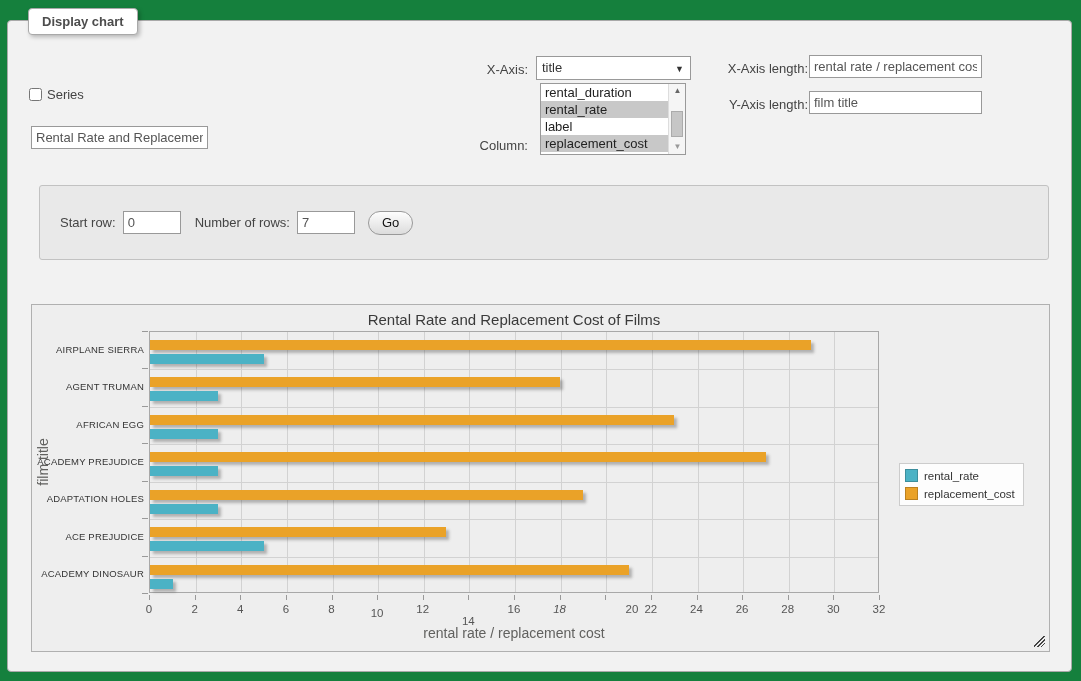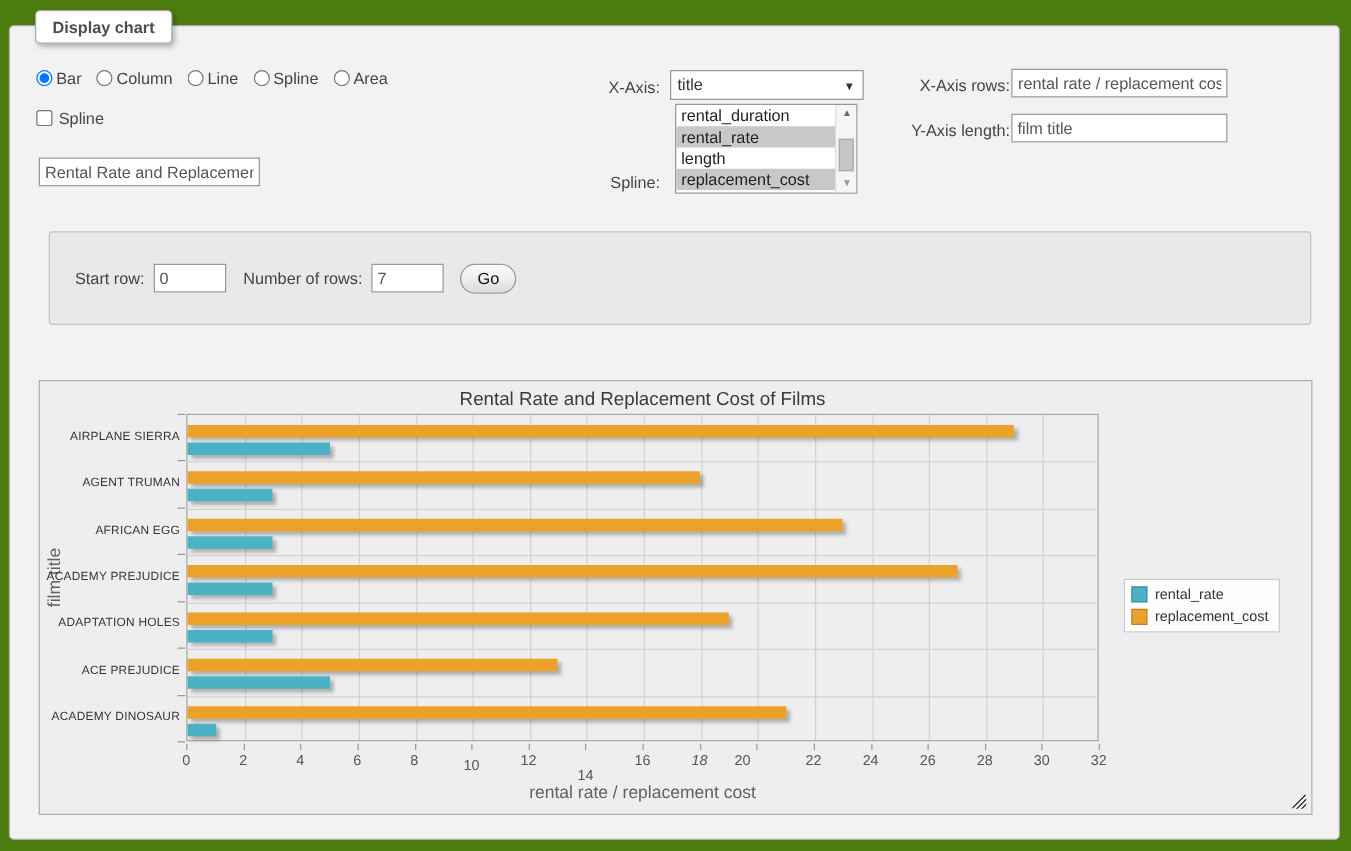--- a/index.html
+++ b/index.html
@@ -1,17 +1,17 @@
 <!DOCTYPE html>
 <html><head>
 <meta charset="utf-8">
 <style>
   * { margin:0; padding:0; box-sizing:border-box; }
   html,body { background:#fff; font-family:"Liberation Sans", sans-serif; }
-  .page { position:relative; width:1081px; height:681px; background:#4d7c0f; overflow:hidden; }
+  .page { position:relative; width:1081px; height:681px; background:#15803d; overflow:hidden; }
 
   
   .fieldset {
     position:absolute; left:7px; top:20px; width:1065px; height:652px;
     background:#f2f2f2; border:1px solid #a9a9a9; border-radius:4px;
   }
   .legend {
     position:absolute; left:20px; top:-13px; padding:5px 13px;
     background:#fff; border:1px solid #a9a9a9; border-radius:4px;
     font-size:13px; font-weight:bold; color:#4d4d4d;
@@ -111,71 +111,49 @@
       linear-gradient(135deg, transparent 0 45%, #444 45% 52%, transparent 52% 62%, #444 62% 69%, transparent 69% 79%, #444 79% 86%, transparent 86%);
   }
 </style>
 </head>
 <body>
 
 <div class="page">
   <div class="fieldset">
     <div class="legend">Display chart</div>
 
-    <div class="type-row" id="type-row">
-        <span class="type-opt">
-          <input type="radio" name="chartType" id="ct0" checked="" style="">
-          <label for="ct0">Bar</label>
-        </span>
-        <span class="type-opt">
-          <input type="radio" name="chartType" id="ct1" style="">
-          <label for="ct1">Column</label>
-        </span>
-        <span class="type-opt">
-          <input type="radio" name="chartType" id="ct2" style="">
-          <label for="ct2">Line</label>
-        </span>
-        <span class="type-opt">
-          <input type="radio" name="chartType" id="ct3" style="">
-          <label for="ct3">Spline</label>
-        </span>
-        <span class="type-opt">
-          <input type="radio" name="chartType" id="ct4" style="">
-          <label for="ct4">Area</label>
-        </span>
-      </div>
 
     <div class="stacked-row">
       <input type="checkbox" id="stacked-cb" style="">
-      <label for="stacked-cb">Spline</label>
+      <label for="stacked-cb">Series</label>
     </div>
 
     <input type="text" class="title-input" value="Rental Rate and Replacement Cost of Films" style="">
 
     <div class="lbl xaxis-lbl">X-Axis:</div>
     <div class="fake-select">
       <span>title</span>
       <span class="arrow">▼</span>
     </div>
 
-    <div class="lbl series-lbl">Spline:</div>
+    <div class="lbl series-lbl">Column:</div>
     <div class="listbox" id="series-listbox">
 
     <div class="opt">rental_duration</div>
         <div class="opt sel">rental_rate</div>
-        <div class="opt">length</div>
+        <div class="opt">label</div>
         <div class="opt sel">replacement_cost</div>
         <div class="scrollbar">
         <div class="sb-btn sb-up">▲</div>
         <div class="sb-thumb"></div>
         <div class="sb-btn sb-down">▼</div>
       </div>
       </div>
 
-    <div class="lbl xlab-lbl">X-Axis rows:</div>
+    <div class="lbl xlab-lbl">X-Axis length:</div>
     <input type="text" class="xlab-input" value="rental rate / replacement cost" style="">
 
     <div class="lbl ylab-lbl">Y-Axis length:</div>
     <input type="text" class="ylab-input" value="film title" style="">
 
     <div class="rows-box">
       <span class="lbl">Start row:</span>
       <input type="text" value="0" style="">
       <span class="lbl lbl2">Number of rows:</span>
       <input type="text" value="7" style="">
@@ -239,21 +217,21 @@
           <div class="xtick-label" style="left: 345.125px; top: 302px;">10</div>
           <div class="xtickmark" style="left: 390.75px; top: 290px;"></div>
           <div class="xtick-label" style="left: 390.75px; top: 298px;">12</div>
           <div class="xtickmark" style="left: 436.375px; top: 290px;"></div>
           <div class="xtick-label" style="left: 436.375px; top: 310px;">14</div>
           <div class="xtickmark" style="left: 482px; top: 290px;"></div>
           <div class="xtick-label" style="left: 482px; top: 298px;">16</div>
           <div class="xtickmark" style="left: 527.625px; top: 290px;"></div>
           <div class="xtick-label" style="left: 527.625px; top: 298px; font-style: italic;">18</div>
           <div class="xtickmark" style="left: 573.25px; top: 290px;"></div>
-          <div class="xtick-label" style="left: 562px; top: 298px;">20</div>
+          <div class="xtick-label" style="left: 600px; top: 298px;">20</div>
           <div class="xtickmark" style="left: 618.875px; top: 290px;"></div>
           <div class="xtick-label" style="left: 618.875px; top: 298px;">22</div>
           <div class="xtickmark" style="left: 664.5px; top: 290px;"></div>
           <div class="xtick-label" style="left: 664.5px; top: 298px;">24</div>
           <div class="xtickmark" style="left: 710.125px; top: 290px;"></div>
           <div class="xtick-label" style="left: 710.125px; top: 298px;">26</div>
           <div class="xtickmark" style="left: 755.75px; top: 290px;"></div>
           <div class="xtick-label" style="left: 755.75px; top: 298px;">28</div>
           <div class="xtickmark" style="left: 801.375px; top: 290px;"></div>
           <div class="xtick-label" style="left: 801.375px; top: 298px;">30</div>

